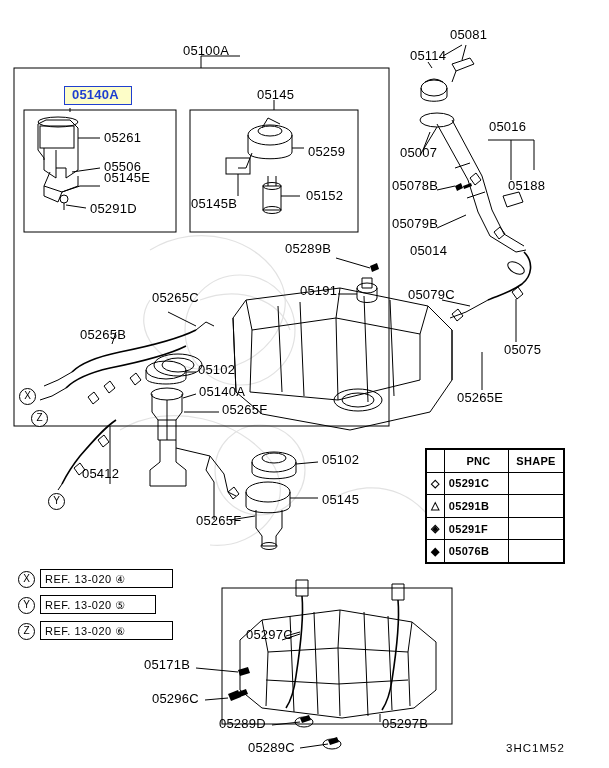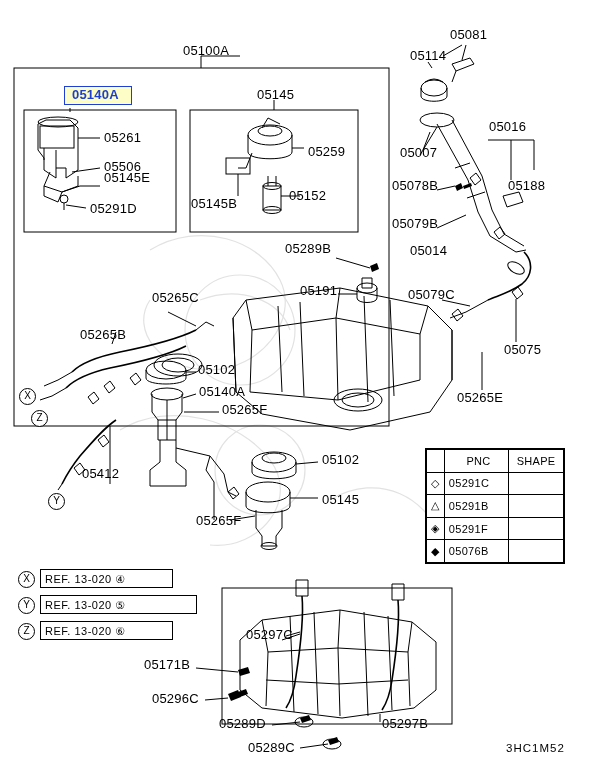--- a/index.html
+++ b/index.html
@@ -75,21 +75,21 @@
     border-collapse: collapse;
     font-size: 11px;
     width: 100%;
     height: 100%;
   }
   .pnctable th, .pnctable td {
     border: 1px solid #000;
     padding: 0;
     height: 19px;
     text-align: center;
-    font-weight: normal;
+    font-weight: bold;
     letter-spacing: 0.3px;
   }
   .pnctable td.sym { width: 18px; }
   .pnctable td.pnc { width: 62px; text-align: left; padding-left: 4px; }
   .pnctable td.shape { width: 56px; }
   .sheetcode {
     position: absolute;
     font-size: 11.5px;
     letter-spacing: 1px;
   }
@@ -340,21 +340,21 @@
   <div class="lbl hl" style="left:72px; top:89px;">05140A</div>
 
   <div class="lbl" style="left:183px; top:45px;">05100A</div>
   <div class="lbl" style="left:257px; top:89px;">05145</div>
   <div class="lbl" style="left:104px; top:132px;">05261</div>
   <div class="lbl" style="left:104px; top:161px;">05506</div>
   <div class="lbl" style="left:104px; top:172px;">05145E</div>
   <div class="lbl" style="left:90px; top:203px;">05291D</div>
   <div class="lbl" style="left:308px; top:146px;">05259</div>
   <div class="lbl" style="left:191px; top:198px;">05145B</div>
-  <div class="lbl" style="left:289px; top:190px;">05152</div>
+  <div class="lbl" style="left:306px; top:190px;">05152</div>
   <div class="lbl" style="left:450px; top:29px;">05081</div>
   <div class="lbl" style="left:410px; top:50px;">05114</div>
   <div class="lbl" style="left:489px; top:121px;">05016</div>
   <div class="lbl" style="left:400px; top:147px;">05007</div>
   <div class="lbl" style="left:392px; top:180px;">05078B</div>
   <div class="lbl" style="left:508px; top:180px;">05188</div>
   <div class="lbl" style="left:392px; top:218px;">05079B</div>
   <div class="lbl" style="left:410px; top:245px;">05014</div>
   <div class="lbl" style="left:408px; top:289px;">05079C</div>
   <div class="lbl" style="left:504px; top:344px;">05075</div>
@@ -381,21 +381,21 @@
   <div class="circ" style="left:31px; top:410px;">Z</div>
   <div class="circ" style="left:48px; top:493px;">Y</div>
 
   <div class="circ" style="left:18px; top:571px;">X</div>
   <div class="refbox" style="left:40px; top:569px; width:133px; height:19px;">
     <span>REF. 13-020</span>
     <span class="sym">④</span>
   </div>
 
   <div class="circ" style="left:18px; top:597px;">Y</div>
-  <div class="refbox" style="left:40px; top:595px; width:157px; height:19px;">
+  <div class="refbox" style="left:40px; top:595px; width:116px; height:19px;">
     <span>REF. 13-020</span>
     <span class="sym">⑤</span>
   </div>
 
   <div class="circ" style="left:18px; top:623px;">Z</div>
   <div class="refbox" style="left:40px; top:621px; width:133px; height:19px;">
     <span>REF. 13-020</span>
     <span class="sym">⑥</span>
   </div>
 

